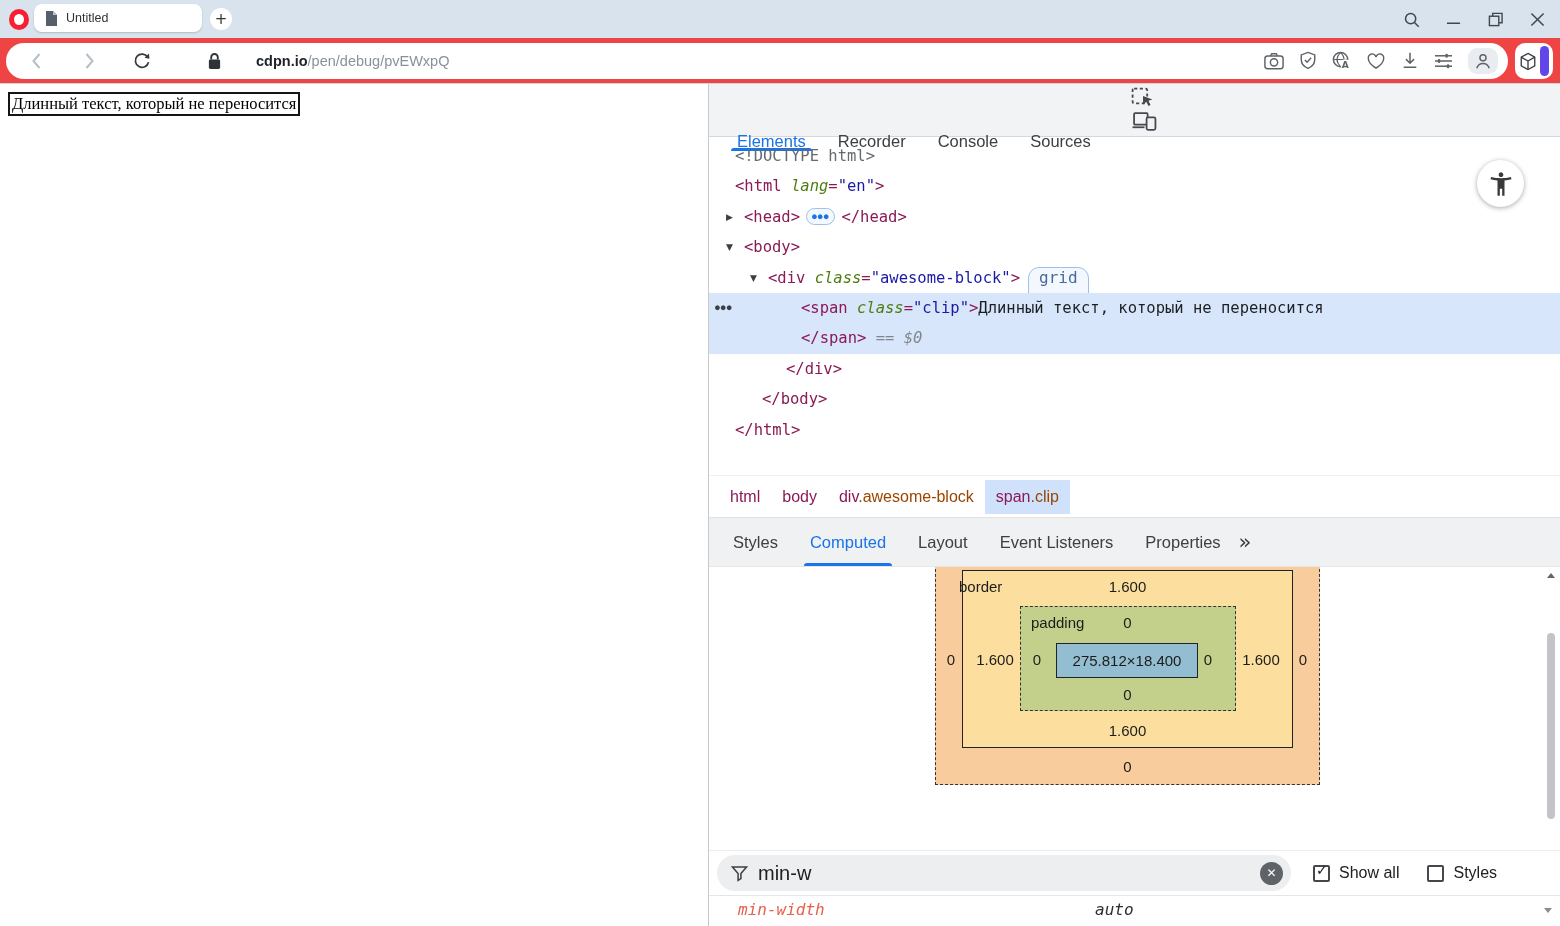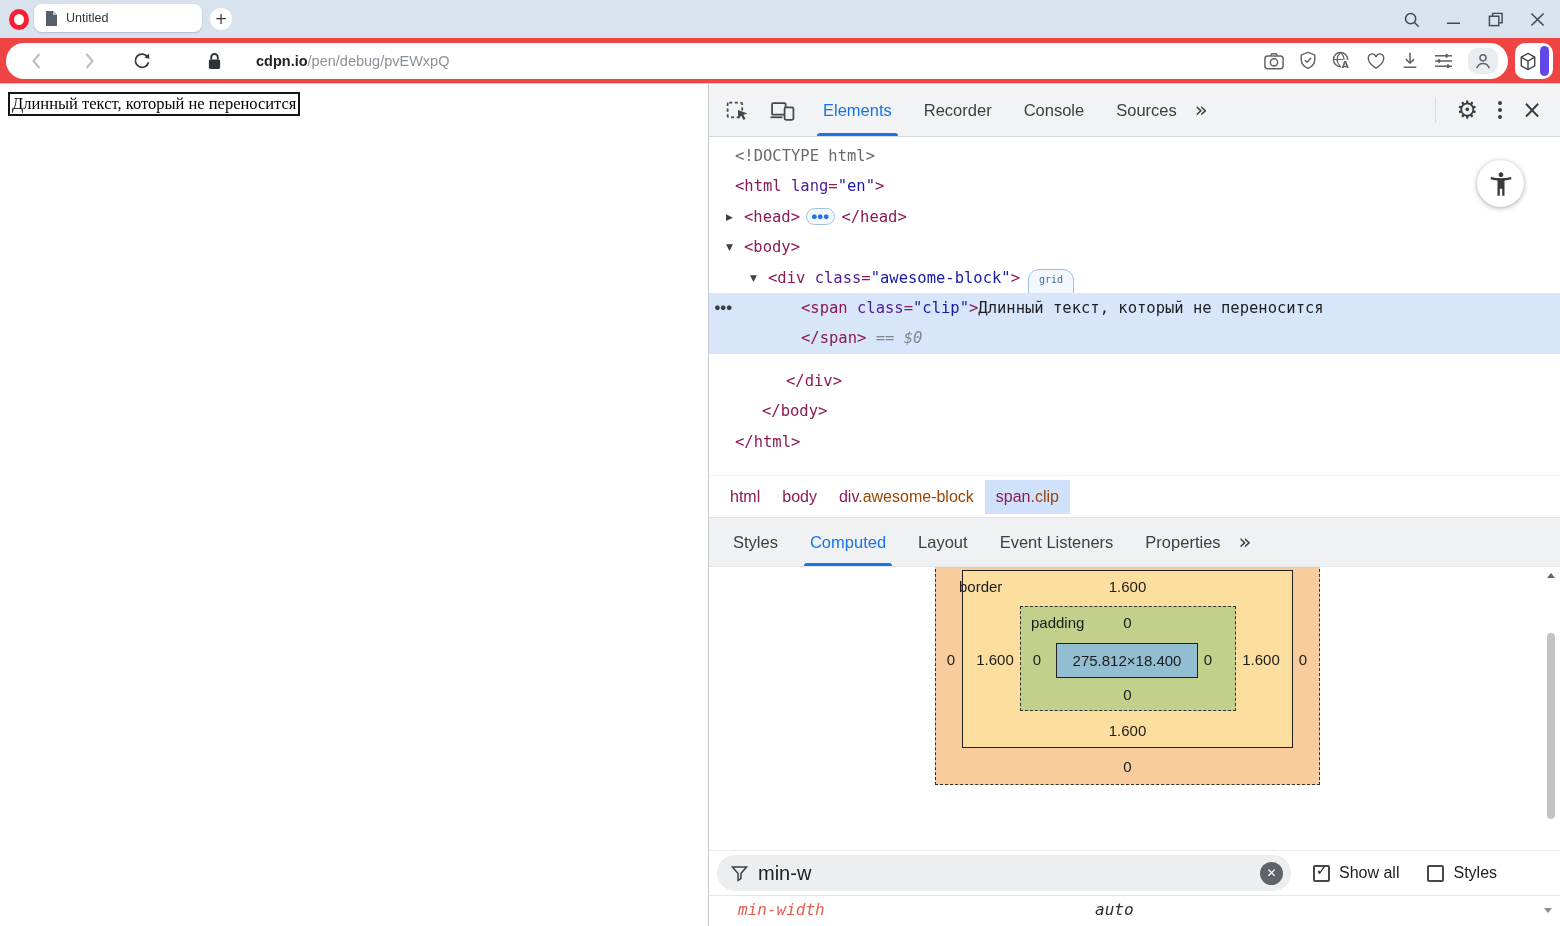--- a/index.html
+++ b/index.html
@@ -37,21 +37,21 @@
   
   .content { display:flex; height:842px; }
   .pageview { width:709px; background:#fff; position:relative; border-right:1px solid #c6cacf; }
   .clip-box { position:absolute; left:8px; top:8px; border:2px solid #151515;
     font-family:"Liberation Serif", serif; font-size:16.5px; padding:0 2px; white-space:nowrap; color:#000; }
 
   .devtools { width:851px; display:flex; flex-direction:column; position:relative; background:#fff; }
 
   
   .dt-toolbar { height:53px; background:#f1f3f4; display:flex; align-items:stretch;
-    border-bottom:1px solid #d5d8db; }
+    border-bottom:1px solid #d5d8db;flex-direction:column; }
   .icon-btn { align-self:center; display:flex; align-items:center; justify-content:center; }
   .dt-tabs { display:flex; height:100%; margin-left:12px; }
   .dt-tab { display:flex; align-items:center; padding:0 16px; font-size:16.5px; color:#3c4043;
     position:relative; cursor:pointer; white-space:nowrap; }
   .dt-tab.active { color:#1a73e8; }
   .dt-tab.active::after { content:""; position:absolute; left:10px; right:10px; bottom:0;
     height:3px; background:#1a73e8; border-radius:3px 3px 0 0; }
   .more-tabs { align-self:center; font-size:21px; color:#3c4043; margin-left:2px;
     font-family:"DejaVu Sans", sans-serif; }
   .dt-toolbar-right { margin-left:auto; display:flex; align-items:center; gap:20px; padding-right:18px; }
@@ -60,30 +60,30 @@
   .kebab { display:flex; flex-direction:column; gap:3px; }
   .kebab i { width:4px; height:4px; border-radius:50%; background:#3c4043; }
   .xclose { font-size:24px; color:#3c4043; font-family:"DejaVu Sans", sans-serif; line-height:1; }
 
   
   .dt-tree { height:338px; background:#fff; font-family:"DejaVu Sans Mono", monospace;
     font-size:15.5px; padding-top:4px; overflow:hidden; }
   .tree-line { height:30.4px; line-height:30.4px; white-space:pre; position:relative; }
   .tree-line.selected { background:#d7e6fb; }
   .seg-tag, .seg-pun { color:#8b1a55; }
-  .seg-attr { color:#4c1d95; }
+  .seg-attr { color:#4d7c0f;font-style:italic; }
   .seg-val { color:#1a1aa6; }
   .seg-doc { color:#656a70; }
   .seg-txt { color:#1d1f23; }
   .seg-meta { color:#80868b; }
   .seg-metai { color:#80868b; font-style:italic; }
   .tree-arrow { display:inline-block; width:18px; margin-left:-18px; font-size:9px; color:#3c4043;
     vertical-align:2px; font-family:"DejaVu Sans", sans-serif; }
   .grid-badge { display:inline-block; margin-left:8px; padding:0 10px; height:38px; line-height:20px;
-    border:1px solid #9fc0e7; border-radius:11px; color:#49699c; background:#f3f8ff; font-size:10px; }
+    border:1px solid #9fc0e7; border-radius:11px; color:#49699c; background:#f3f8ff; font-size:16px; }
   .dots-badge { display:inline-block; margin:0 6px; padding:0 5px; height:17px; line-height:15px;
     border:1px solid #9fc0e7; border-radius:9px; color:#1a73e8; background:#f3f8ff; font-size:8px;
     letter-spacing:1px; vertical-align:3px; }
   .left-dots { position:absolute; left:6px; top:0; color:#3c4043; font-size:8px; letter-spacing:1px; }
 
   
   .dt-crumbs { height:42px; display:flex; align-items:center; padding-left:10px; font-size:16px;
     background:#fff; border-top:1px solid #f0f0f0; }
   .crumb { padding:8px 11px; white-space:nowrap; }
   .crumb.active { background:#cfe1fb; }
@@ -313,21 +313,21 @@
     </div>
 
     <div class="dt-tree">
         <div class="tree-line" style="padding-left: 26px;"><span class="seg-doc">&lt;!DOCTYPE html&gt;</span></div>
         <div class="tree-line" style="padding-left: 26px;"><span class="seg-tag">&lt;html</span><span class="seg-attr"> lang</span><span class="seg-pun">=</span><span class="seg-val">"en"</span><span class="seg-tag">&gt;</span></div>
         <div class="tree-line" style="padding-left: 35px;"><span class="tree-arrow">▶</span><span class="seg-tag">&lt;head&gt;</span><span class="dots-badge">●●●</span><span class="seg-tag">&lt;/head&gt;</span></div>
         <div class="tree-line" style="padding-left: 35px;"><span class="tree-arrow">▼</span><span class="seg-tag">&lt;body&gt;</span></div>
         <div class="tree-line" style="padding-left: 59px;"><span class="tree-arrow">▼</span><span class="seg-tag">&lt;div</span><span class="seg-attr"> class</span><span class="seg-pun">=</span><span class="seg-val">"awesome-block"</span><span class="seg-tag">&gt;</span><span class="grid-badge">grid</span></div>
         <div class="tree-line selected" style="padding-left: 92px;"><span class="left-dots">●●●</span><span class="seg-tag">&lt;span</span><span class="seg-attr"> class</span><span class="seg-pun">=</span><span class="seg-val">"clip"</span><span class="seg-tag">&gt;</span><span class="seg-txt">Длинный текст, который не переносится</span></div>
         <div class="tree-line selected" style="padding-left: 92px;"><span class="seg-tag">&lt;/span&gt;</span><span class="seg-meta"> == </span><span class="seg-metai">$0</span></div>
-        <div class="tree-line" style="padding-left: 77px; margin-top: 12px;"><span class="seg-tag">&lt;/div&gt;</span></div>
+        <div class="tree-line" style="padding-left: 77px;"><span class="seg-tag">&lt;/div&gt;</span></div>
         <div class="tree-line" style="padding-left: 53px;"><span class="seg-tag">&lt;/body&gt;</span></div>
         <div class="tree-line" style="padding-left: 26px;"><span class="seg-tag">&lt;/html&gt;</span></div>
       </div>
 
     <div class="dt-crumbs">
         <span class="crumb"><span class="tag">html</span></span>
         <span class="crumb"><span class="tag">body</span></span>
         <span class="crumb"><span class="tag">div</span><span class="cls">.awesome-block</span></span>
         <span class="crumb active"><span class="tag">span</span><span class="cls">.clip</span></span>
       </div>

